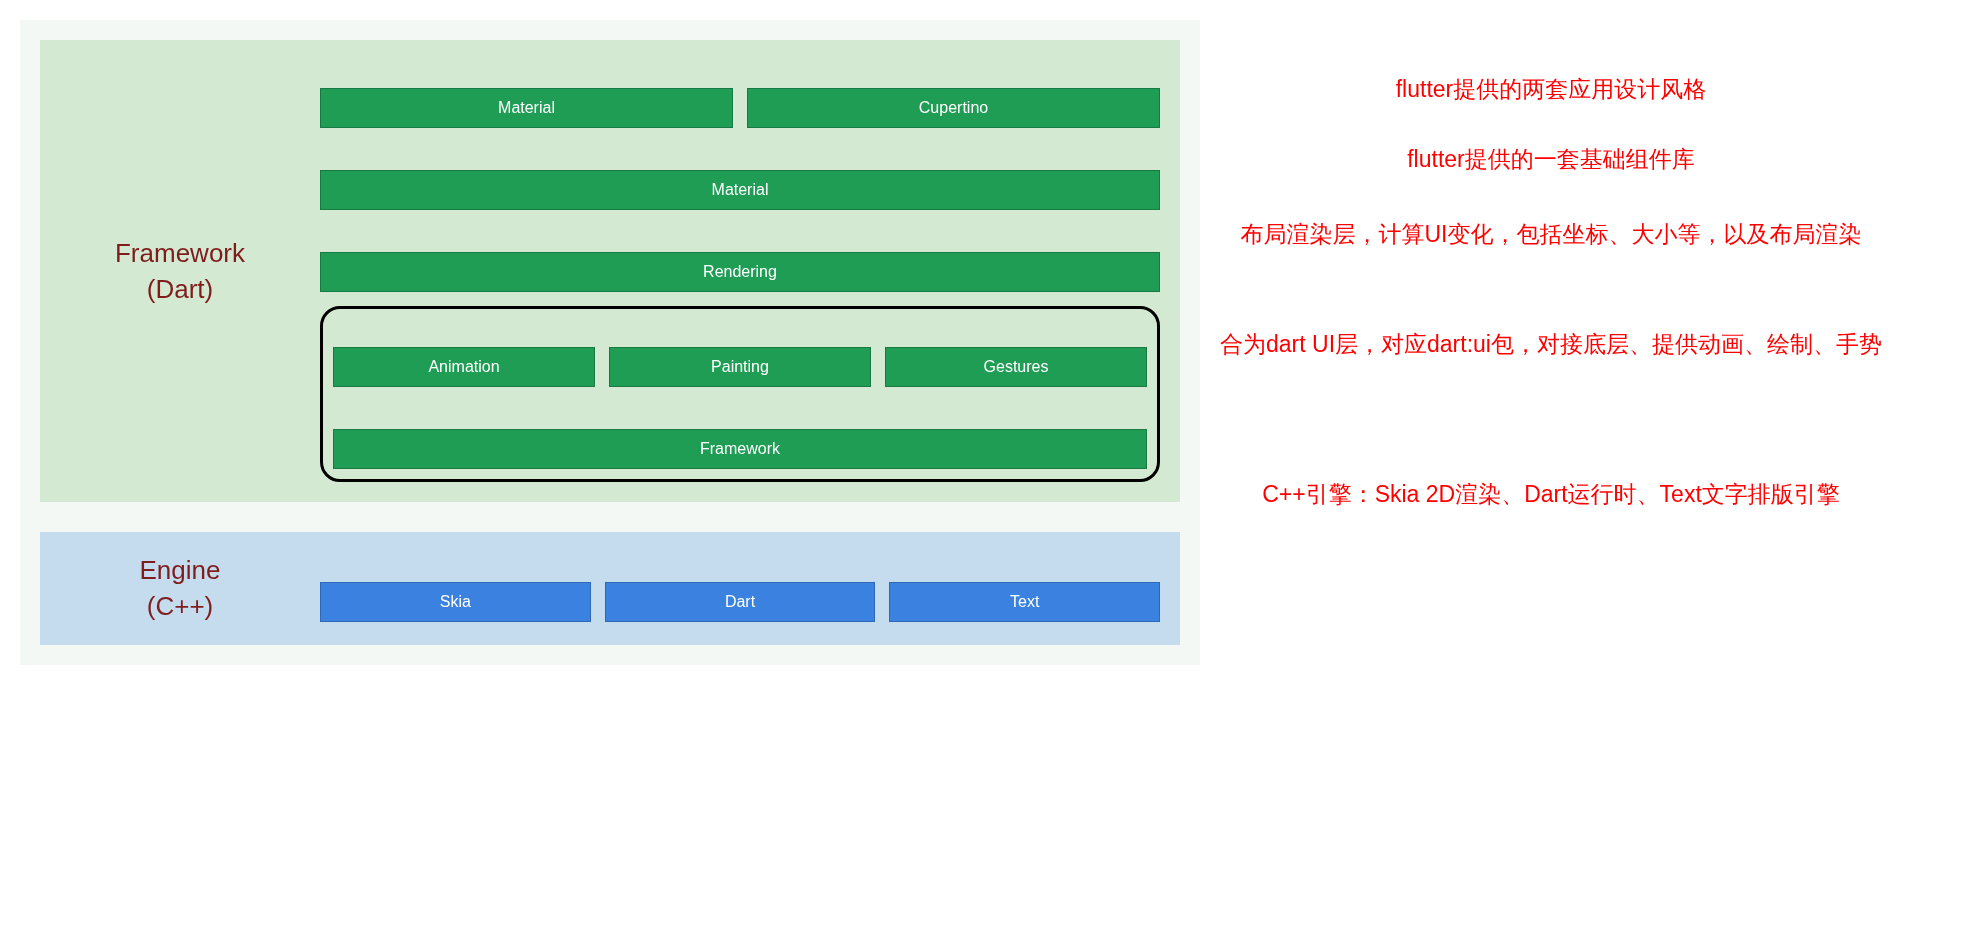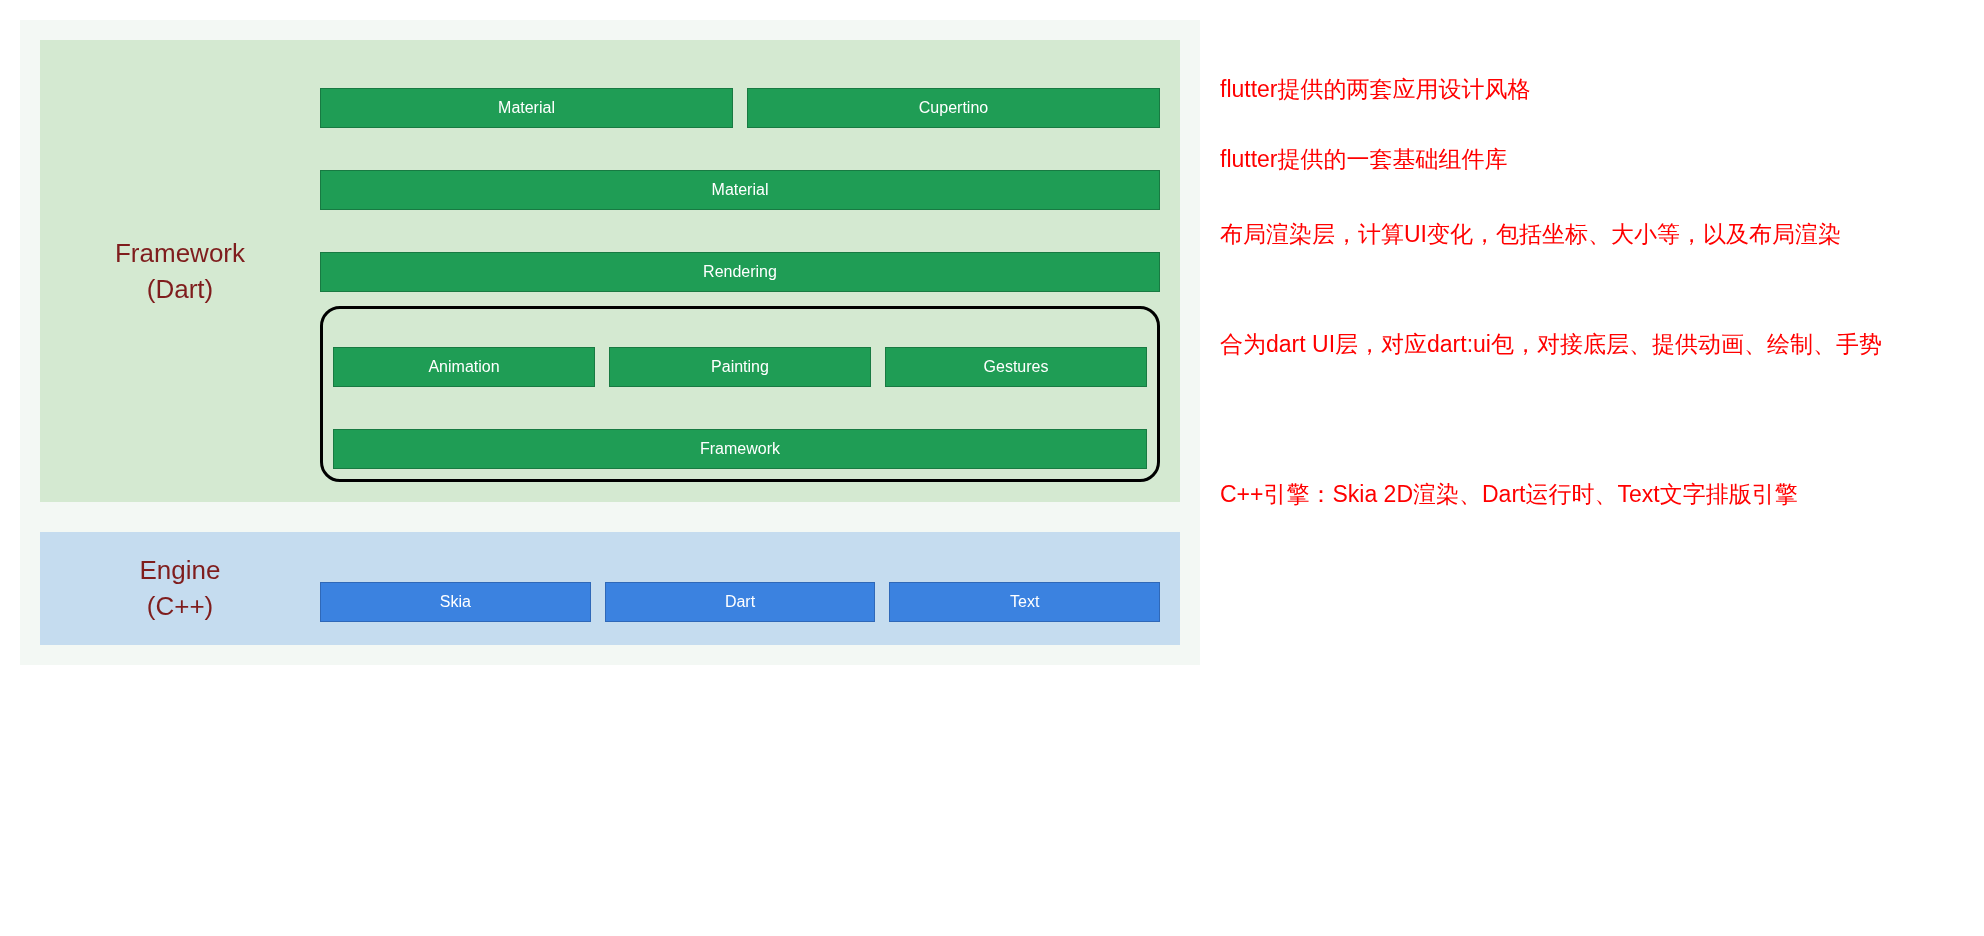--- a/index.html
+++ b/index.html
@@ -79,20 +79,21 @@
       flex-direction: column;
       gap: 14px;
     }
     .annotations {
       display: flex;
       flex-direction: column;
       padding-top: 35px;
       color: #ff0000;
       font-size: 23px;
       line-height: 1.35;
+      align-items: center;
     }
     .anno {
       display: flex;
       align-items: center;
     }
     .anno-1 { height: 70px; }
     .anno-2 { height: 70px; }
     .anno-3 { height: 80px; }
     .anno-4 { height: 140px; }
     .anno-5 { height: 160px; }

